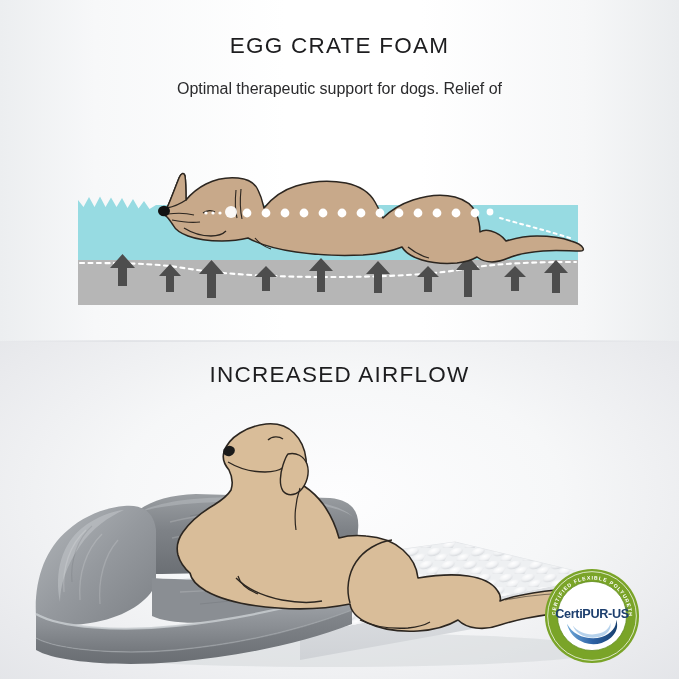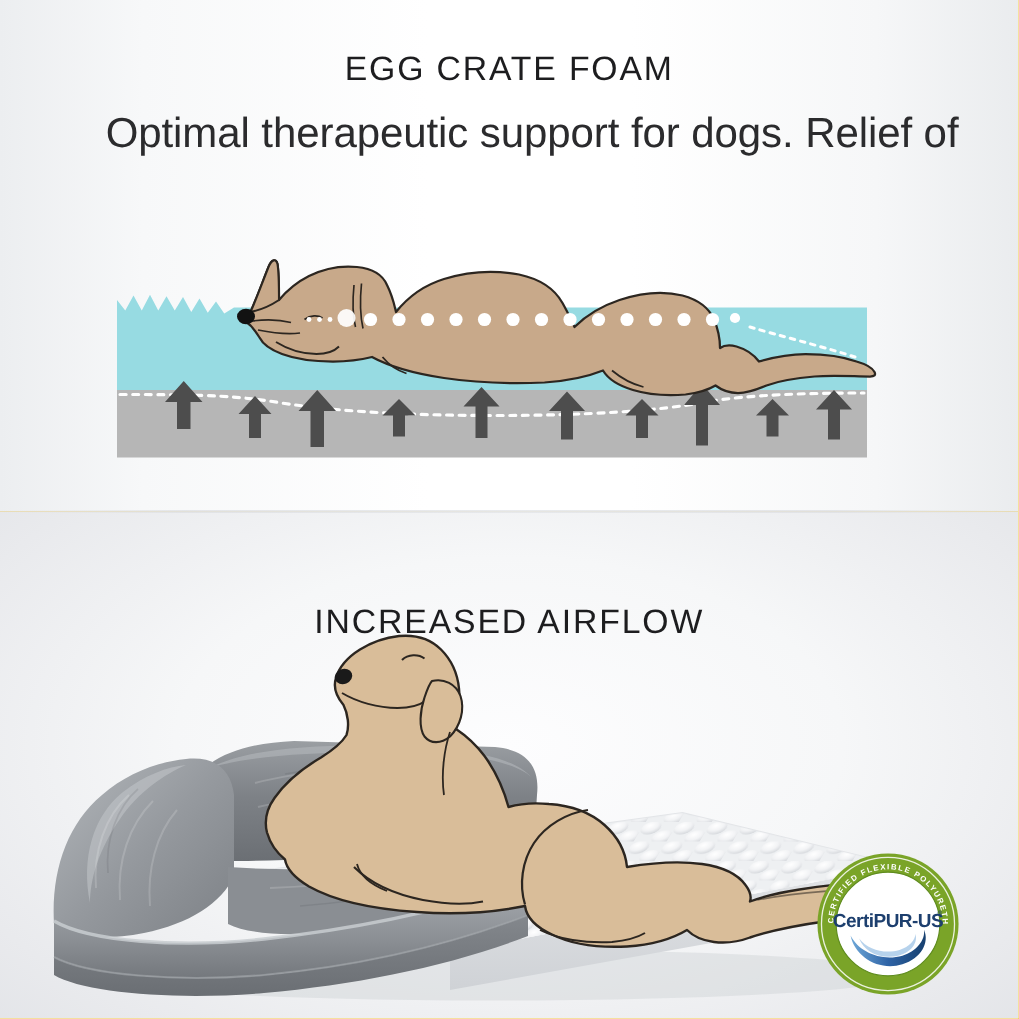--- a/index.html
+++ b/index.html
@@ -11,21 +11,21 @@
     overflow: hidden;
     font-family: "Liberation Sans", sans-serif;
     background: #ffffff;
   }
 
   #page {
     position: relative;
     width: 679px;
     height: 679px;
     overflow: hidden;
-    background: #eab308;
+    background: #5eead4;
   }
 
   
   .panel-top {
     position: absolute;
     left: 0; top: 0;
     width: 679px; height: 341px;
     background:
       linear-gradient(90deg,
         #eceef0 0%, #f7f8f9 14%, #ffffff 42%,
@@ -53,29 +53,29 @@
   .title {
     position: absolute;
     left: 0; width: 679px;
     text-align: center;
     color: #1d1d1f;
     font-weight: 400;
     letter-spacing: .055em;
     white-space: nowrap;
   }
   #title-top    { top: 33px;  font-size: 22.5px; }
-  #title-bottom { top: 362px; font-size: 22.5px; margin-top: 40px; }
+  #title-bottom { top: 362px; font-size: 22.5px; }
 
   .subtitle {
     position: absolute;
-    left: 4px; top: 74px;
+    left: 22px; top: 74px;
     width: 635px;
-    text-align: right;
+    text-align: center;
     color: #2b2b2d;
-    font-size: 28px;
+    font-size: 16px;
     line-height: 30px;
     font-weight: 300;
     letter-spacing: -.002em;
   }
   .subtitle .line { display: block; white-space: nowrap; }
 
   
   .stage { position: absolute; display: block; }
   #fig-top    { left: 0; top: 150px;  width: 679px; height: 180px; }
   #fig-bottom { left: 0; top: 392px;  width: 679px; height: 280px; }

